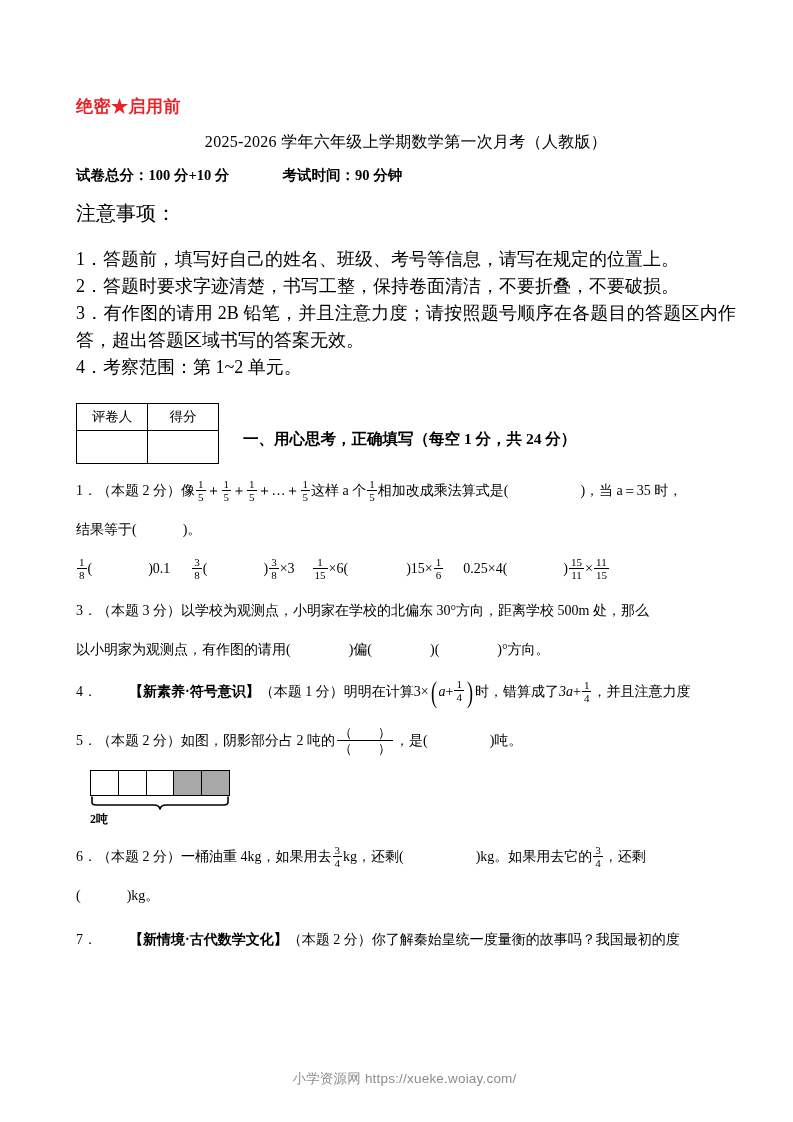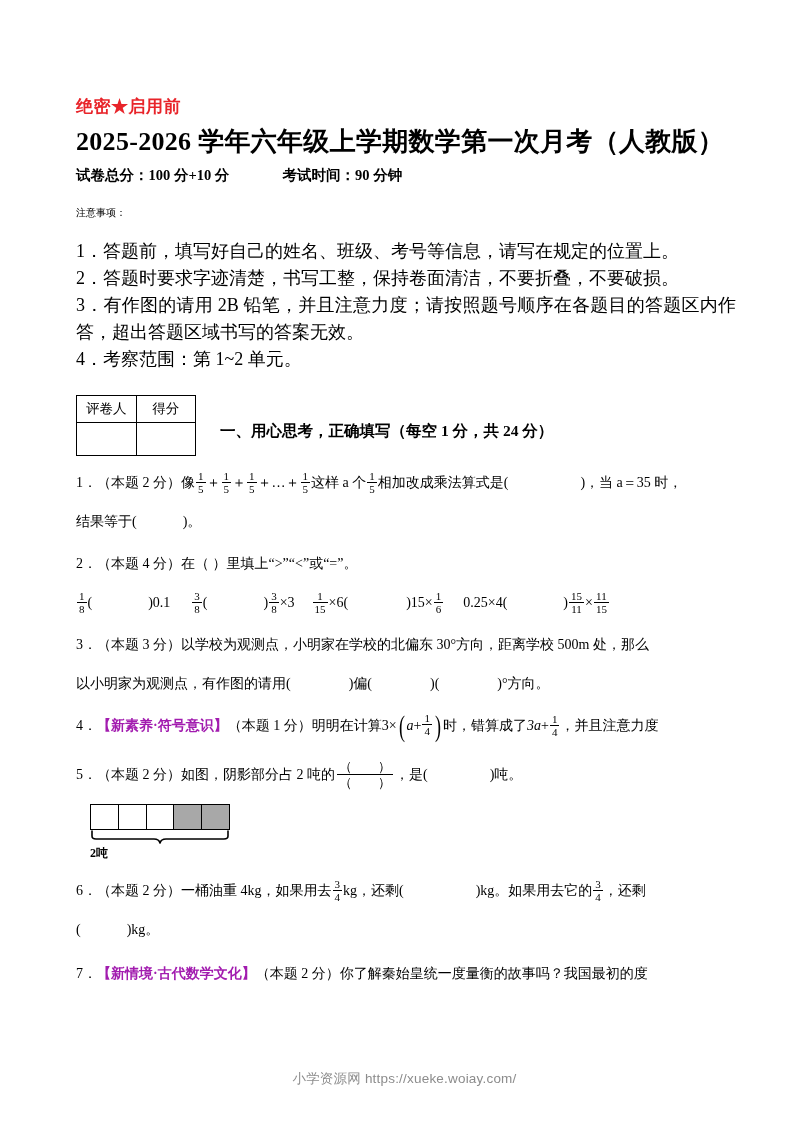--- a/index.html
+++ b/index.html
@@ -33,57 +33,58 @@
   .secret {
     color: #e8242a;
     font-weight: bold;
     font-size: 17px;
     letter-spacing: 0.5px;
     line-height: 22px;
     margin: 0 0 10px 0;
   }
 
   .doc-title {
-    font-weight: bold;
-    font-size: 26px;
+    text-align: center;
+    font-weight: normal;
+    font-size: 16px;
     line-height: 28px;
     margin: 2px 0 8px 0;
     letter-spacing: 0.3px;
   }
   .subtitle-row {
     text-align: left;
     font-weight: bold;
     font-size: 14.5px;
     line-height: 22px;
     margin-bottom: 14px;
   }
   .subtitle-row .gap { display: inline-block; width: 46px; }
 
   
   .notice-title {
-    font-size: 10px;
+    font-size: 20px;
     line-height: 26px;
-    margin-bottom: 12px;
+    margin-bottom: 20px;
   }
   .notice-item {
     font-size: 18px;
     line-height: 27px;
     text-align: justify;
   }
 
   
   .section-block {
     margin-top: 22px;
     display: flex;
     align-items: flex-start;
   }
   .score-table {
     border-collapse: collapse;
     table-layout: fixed;
-    width: 120px;
+    width: 143px;
   }
   .score-table td, .score-table th {
     border: 1.3px solid #000;
     height: 26px;
     text-align: center;
     font-size: 13.5px;
     font-weight: normal;
     padding: 0;
   }
   .score-table td.blank { height: 32px; }
@@ -152,22 +153,23 @@
     font-size: 30px;
     line-height: 20px;
     font-weight: 300;
     transform: scaleX(0.6);
     display: inline-block;
   }
   .italic-var { font-style: italic; }
 
   
   .tag-green {
-    color: #a21caf;
-    font-weight: bold;
+    color: #000000;
+    font-weight: bold;
+    margin-left: 32px;
   }
 
   
   .bar-figure {
     margin: 12px 0 4px 14px;
     width: 150px;
   }
   .bar-row {
     display: flex;
     width: 140px;
@@ -264,23 +266,20 @@
           <span class="den">5</span>
         </span><span>这样 a 个</span><span class="frac">
           <span class="num">1</span>
           <span class="den">5</span>
         </span><span>相加改成乘法算式是(</span><span class="blank-paren"><span class="sp" style="width:72px"></span></span><span>)，当 a＝35 时，</span>
     </div>
     <div class="q tight">
       <span>结果等于(</span><span class="blank-paren"><span class="sp" style="width:46px"></span></span><span>)。</span>
     </div>
 
-    <div class="q">
-      <span>2．</span><span>（本题 4 分）</span><span>在（   ）里填上“&gt;”“&lt;”或“=”。</span>
-    </div>
     <div class="q tight nowrap">
       <span class="frac">
           <span class="num">1</span>
           <span class="den">8</span>
         </span>(<span class="blank-paren"><span class="sp" style="width:56px"></span></span>)<span>0.1</span>
       <span style="display:inline-block;width:14px"></span>
       <span class="frac">
           <span class="num">3</span>
           <span class="den">8</span>
         </span>(<span class="blank-paren"><span class="sp" style="width:56px"></span></span>)<span class="frac">

